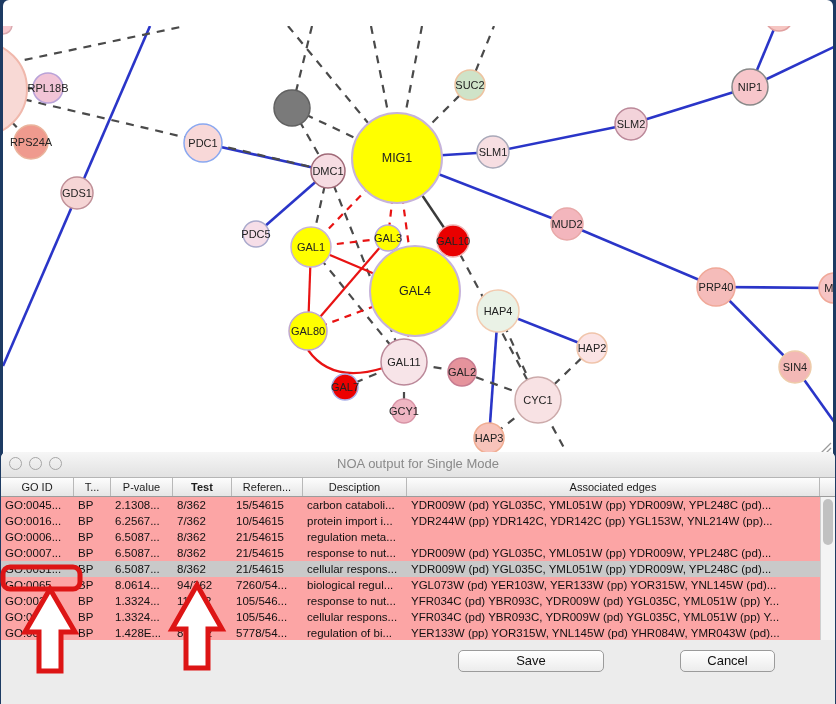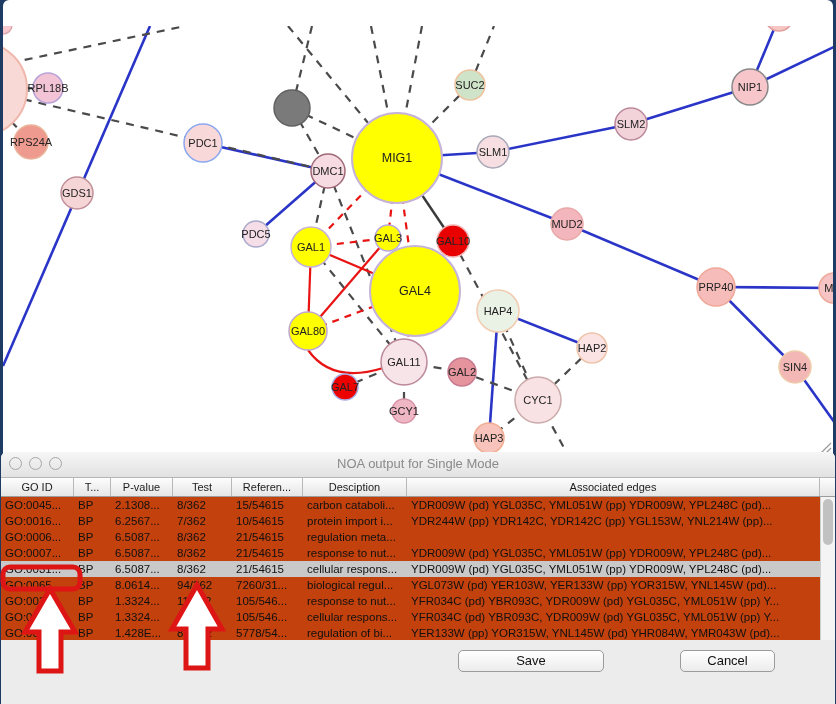--- a/index.html
+++ b/index.html
@@ -26,21 +26,21 @@
   .light{width:13px;height:13px;border-radius:50%;box-sizing:border-box;}
   .light.red{background:#fc615d;border:1px solid #d9433f;}
   .light.yellow{background:#fdbc40;border:1px solid #d99e2b;}
   .light.green{background:#34c749;border:1px solid #23a433;}
   .light.inactive{background:transparent;border:1.5px solid #a6a6a6;}
   #net-canvas{position:absolute;left:0;top:26px;width:830px;height:432px;background:#fff;}
   
   #table-window{left:1px;top:452px;width:834px;height:253px;border-radius:6px 6px 0 0;background:#e8e8e8;}
   #table-window .titlebar{background:linear-gradient(#f6f6f6,#e2e2e2);border-bottom:1px solid #b5b5b5;}
   #table-window .title{color:#8a8a8a;}
-  .table-area{position:absolute;left:0;top:26px;right:0;height:162px;background:#c2410c;}
+  .table-area{position:absolute;left:0;top:26px;right:0;height:162px;background:#fca5a5;}
   .thead{
     position:absolute;left:0;top:0;right:0;height:18px;
     background:linear-gradient(#fdfdfd,#e6e6e6);
     border-bottom:1px solid #9c9c9c;display:flex;
   }
   .th{
     box-sizing:border-box;height:18px;line-height:18px;text-align:center;
     font-size:11px;color:#1c1c1c;border-right:1px solid #b8b8b8;
     overflow:hidden;white-space:nowrap;flex:0 0 auto;
   }
@@ -204,21 +204,21 @@
       <div class="light inactive"></div>
       <div class="light inactive"></div>
     </div>
     <div class="title">NOA output for Single Mode</div>
   </div>
   <div class="table-area">
     <div class="thead" id="thead">
         <div class="th" style="width: 73px;">GO ID</div>
         <div class="th" style="width: 37px;">T...</div>
         <div class="th" style="width: 62px;">P-value</div>
-        <div class="th" style="width: 59px;">Test</div>
+        <div class="th" style="width: 59px; font-weight: bold;">Test</div>
         <div class="th" style="width: 71px;">Referen...</div>
         <div class="th" style="width: 104px;">Desciption</div>
         <div class="th" style="width: 413px;">Associated edges</div>
       </div>
     <div class="tbody" id="tbody">
         <div class="tr">
           <div class="td" style="width: 73px;">GO:0045...</div>
           <div class="td" style="width: 37px;">BP</div>
           <div class="td" style="width: 62px;">2.1308...</div>
           <div class="td" style="width: 59px;">8/362</div>
@@ -259,21 +259,21 @@
           <div class="td" style="width: 59px;">8/362</div>
           <div class="td" style="width: 71px;">21/54615</div>
           <div class="td" style="width: 104px;">cellular respons...</div>
           <div class="td" style="width: 413px;">YDR009W (pd) YGL035C, YML051W (pp) YDR009W, YPL248C (pd)...</div>
         </div>
         <div class="tr">
           <div class="td" style="width: 73px;">GO:0065...</div>
           <div class="td" style="width: 37px;">BP</div>
           <div class="td" style="width: 62px;">8.0614...</div>
           <div class="td" style="width: 59px;">94/362</div>
-          <div class="td" style="width: 71px;">7260/31...</div>
+          <div class="td" style="width: 71px;">7260/54...</div>
           <div class="td" style="width: 104px;">biological regul...</div>
           <div class="td" style="width: 413px;">YGL073W (pd) YER103W, YER133W (pp) YOR315W, YNL145W (pd)...</div>
         </div>
         <div class="tr">
           <div class="td" style="width: 73px;">GO:0031...</div>
           <div class="td" style="width: 37px;">BP</div>
           <div class="td" style="width: 62px;">1.3324...</div>
           <div class="td" style="width: 59px;">11/362</div>
           <div class="td" style="width: 71px;">105/546...</div>
           <div class="td" style="width: 104px;">response to nut...</div>

